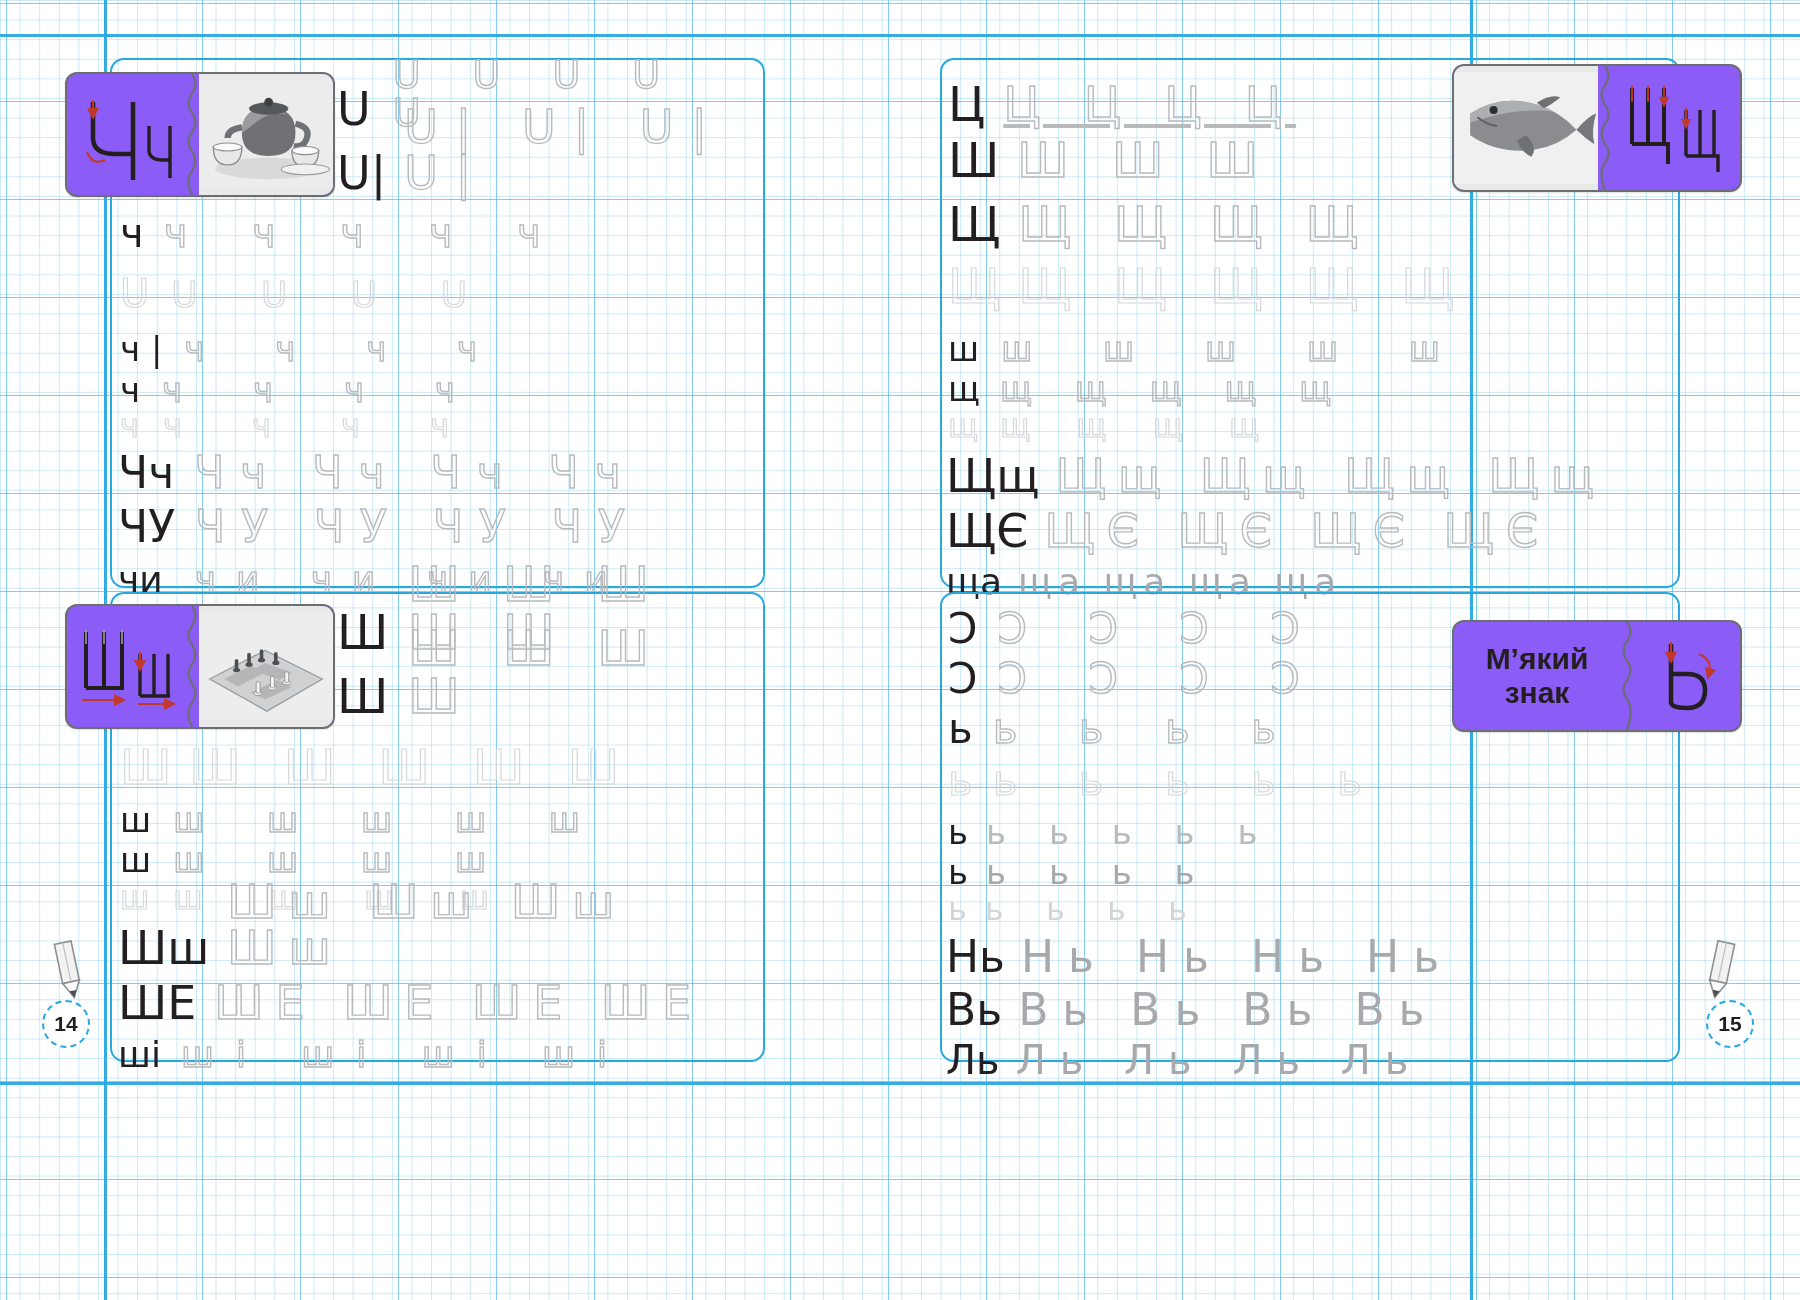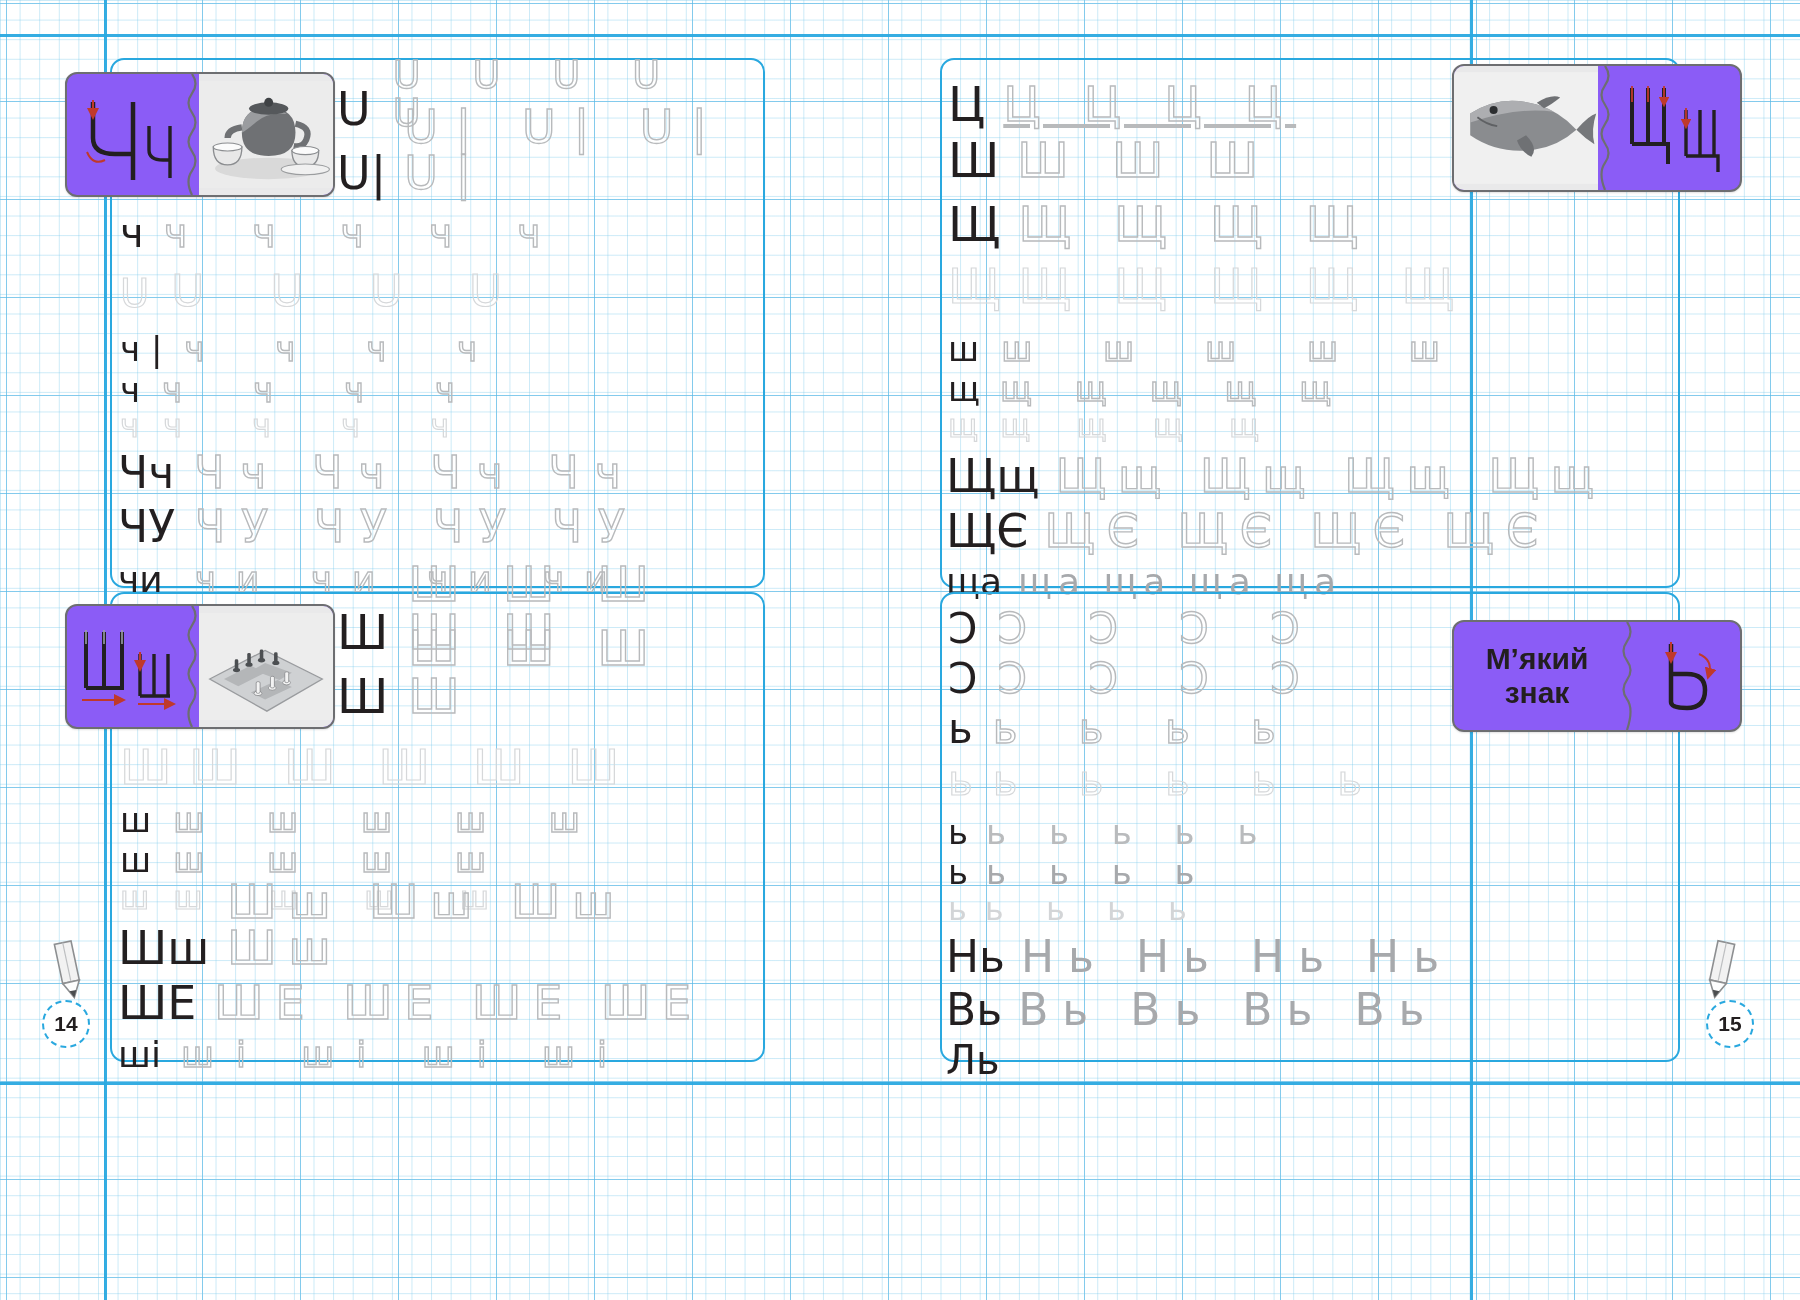--- a/index.html
+++ b/index.html
@@ -174,21 +174,21 @@
 <div class="row" style="left:337px;top:140px;width:420px;height:56px;">
   <span class="glyph" style="font-size:46px;">ᑌ|</span>
   <span class="outline" style="font-size:46px;margin-left:18px;letter-spacing:18px;">ᑌ| ᑌ| ᑌ| ᑌ|</span>
 </div>
 <div class="row" style="left:120px;top:205px;width:640px;height:48px;">
   <span class="glyph" style="font-size:40px;">ч</span>
   <span class="outline" style="font-size:40px;margin-left:20px;letter-spacing:26px;">ч ч ч ч ч</span>
 </div>
 <div class="row" style="left:120px;top:265px;width:640px;height:48px;">
   <span class="outline-faint" style="font-size:40px;">ᑌ</span>
-  <span class="outline-faint" style="font-size:45px;margin-left:22px;letter-spacing:26px;">ᑌ ᑌ ᑌ ᑌ</span>
+  <span class="outline-faint" style="font-size:36px;margin-left:22px;letter-spacing:26px;">ᑌ ᑌ ᑌ ᑌ</span>
 </div>
 <div class="row" style="left:120px;top:322px;width:640px;height:44px;">
   <span class="glyph" style="font-size:34px;">ч |</span>
   <span class="outline" style="font-size:34px;margin-left:22px;letter-spacing:30px;">ч ч ч ч</span>
 </div>
 <div class="row" style="left:120px;top:363px;width:640px;height:44px;">
   <span class="glyph" style="font-size:34px;">ч</span>
   <span class="outline" style="font-size:34px;margin-left:22px;letter-spacing:30px;">ч ч ч ч</span>
 </div>
 <div class="row" style="left:120px;top:400px;width:640px;height:42px;">
@@ -436,20 +436,21 @@
 <div class="row" style="left:946px;top:925px;width:720px;height:54px;">
   <span class="glyph" style="font-size:44px;">Нь</span>
   <span class="g-mid ghost" style="font-size:44px;margin-left:16px;letter-spacing:14px;">Нь Нь Нь Нь</span>
 </div>
 <div class="row" style="left:946px;top:978px;width:720px;height:54px;">
   <span class="glyph" style="font-size:44px;">Вь</span>
   <span class="g-mid ghost" style="font-size:44px;margin-left:16px;letter-spacing:14px;">Вь Вь Вь Вь</span>
 </div>
 <div class="row" style="left:946px;top:1030px;width:720px;height:50px;">
   <span class="glyph" style="font-size:40px;">Ль</span>
+  <span class="g-mid ghost" style="font-size:40px;margin-left:16px;letter-spacing:14px;">Ль Ль Ль Ль</span>
 </div>
 
 <div class="pencil" style="left:48px;top:938px;">
   <svg viewBox="0 0 42 64" width="42" height="64">
     <g transform="rotate(-12 21 32)">
       <rect x="12" y="4" width="17" height="40" fill="#f2f2f2" stroke="#8d8f91" stroke-width="1.6"></rect>
       <line x1="20.5" y1="4" x2="20.5" y2="44" stroke="#bdbfc1" stroke-width="1.2"></line>
       <polygon points="12,44 29,44 20.5,60" fill="#fdfdfd" stroke="#8d8f91" stroke-width="1.6"></polygon>
       <polygon points="17,53 24,53 20.5,60" fill="#4b4d4f"></polygon>
     </g>

